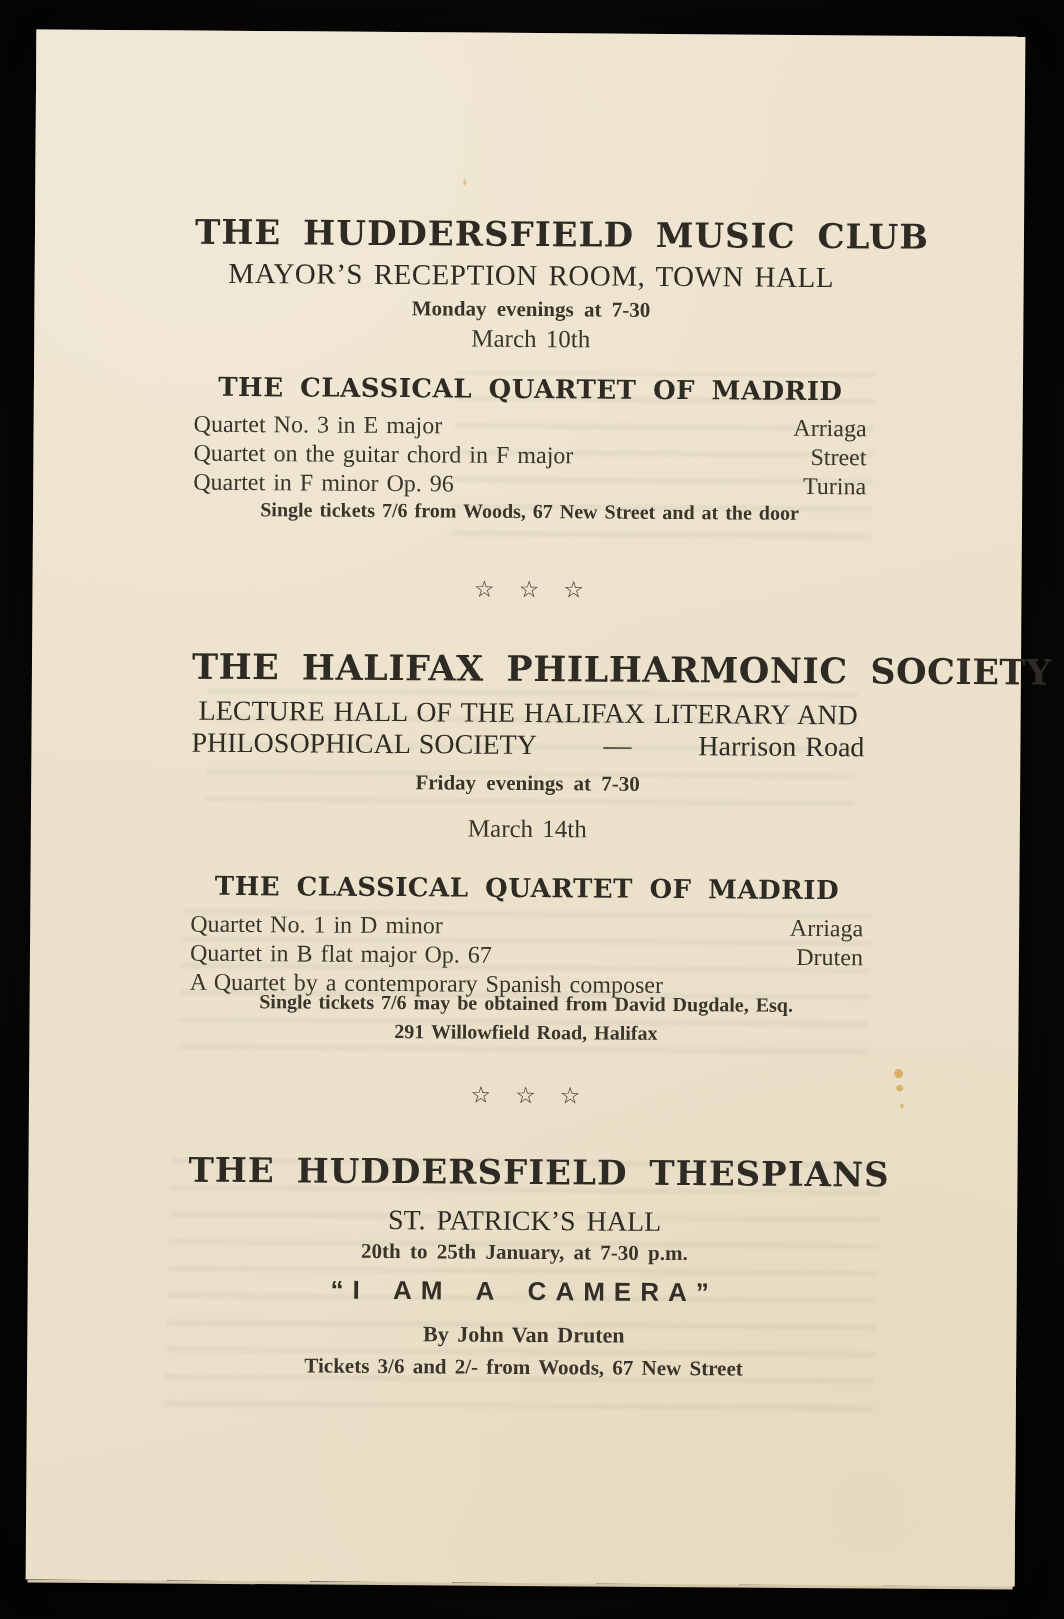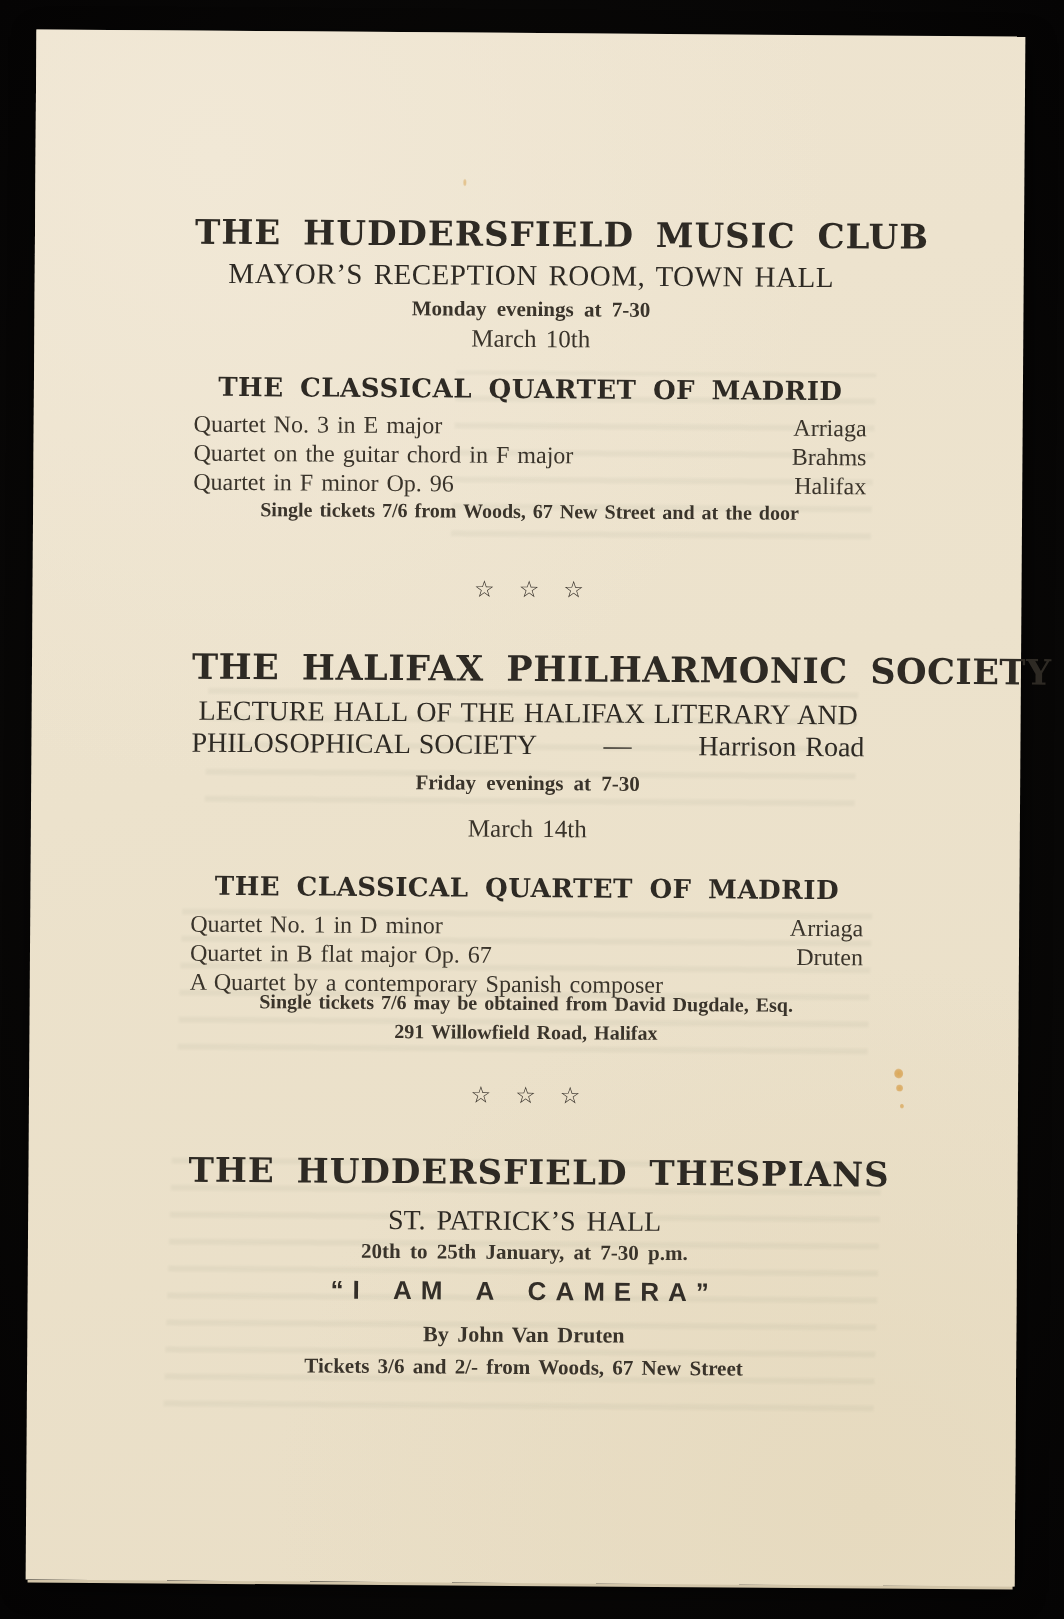--- a/index.html
+++ b/index.html
@@ -154,25 +154,25 @@
       <div class="b h-date1 ink-body">March 10th</div>
       <div class="b h-event1 ink-head">THE CLASSICAL QUARTET OF MADRID</div>
 
       <div class="prog prog1 ink-body">
         <div class="prow">
           <span>Quartet No. 3 in E major</span>
           <span>Arriaga</span>
         </div>
         <div class="prow">
           <span>Quartet on the guitar chord in F major</span>
-          <span>Brahms</span>
+          <span>Street</span>
         </div>
         <div class="prow">
           <span>Quartet in F minor Op. 96</span>
-          <span>Halifax</span>
+          <span>Turina</span>
         </div>
       </div>
 
       <div class="b tickets1 ink-body">Single tickets 7/6 from Woods, 67 New Street and at the door</div>
 
       <div class="b stars stars1">
         <span>☆</span>
         <span>☆</span>
         <span>☆</span>
       </div>

